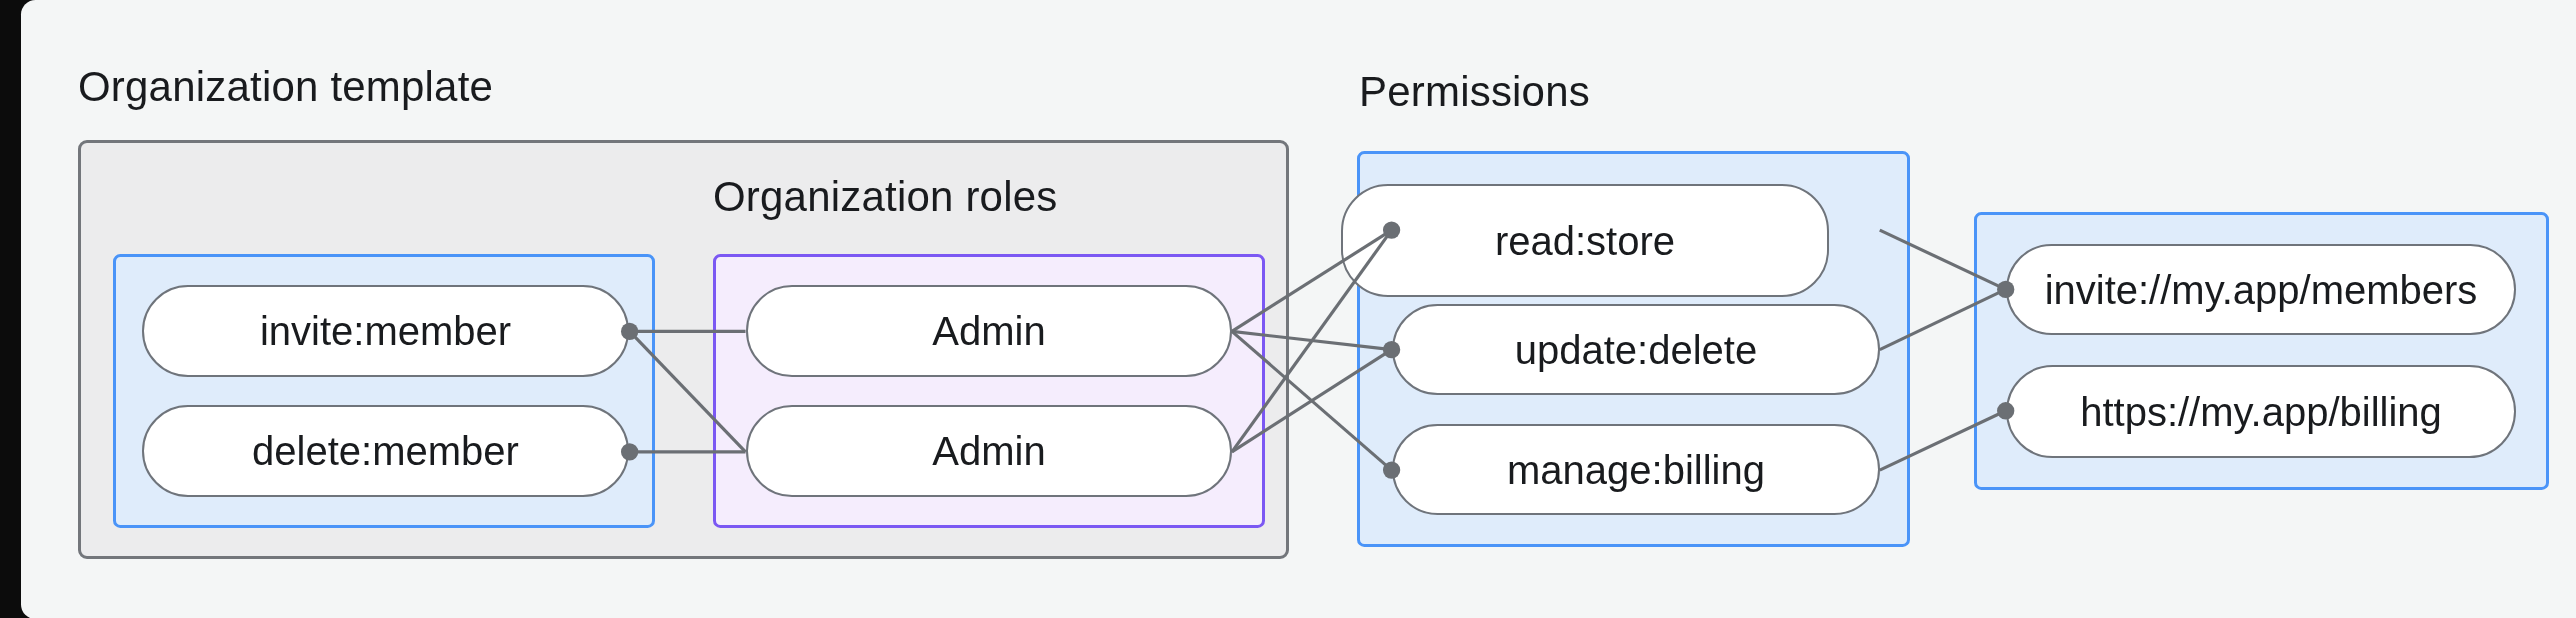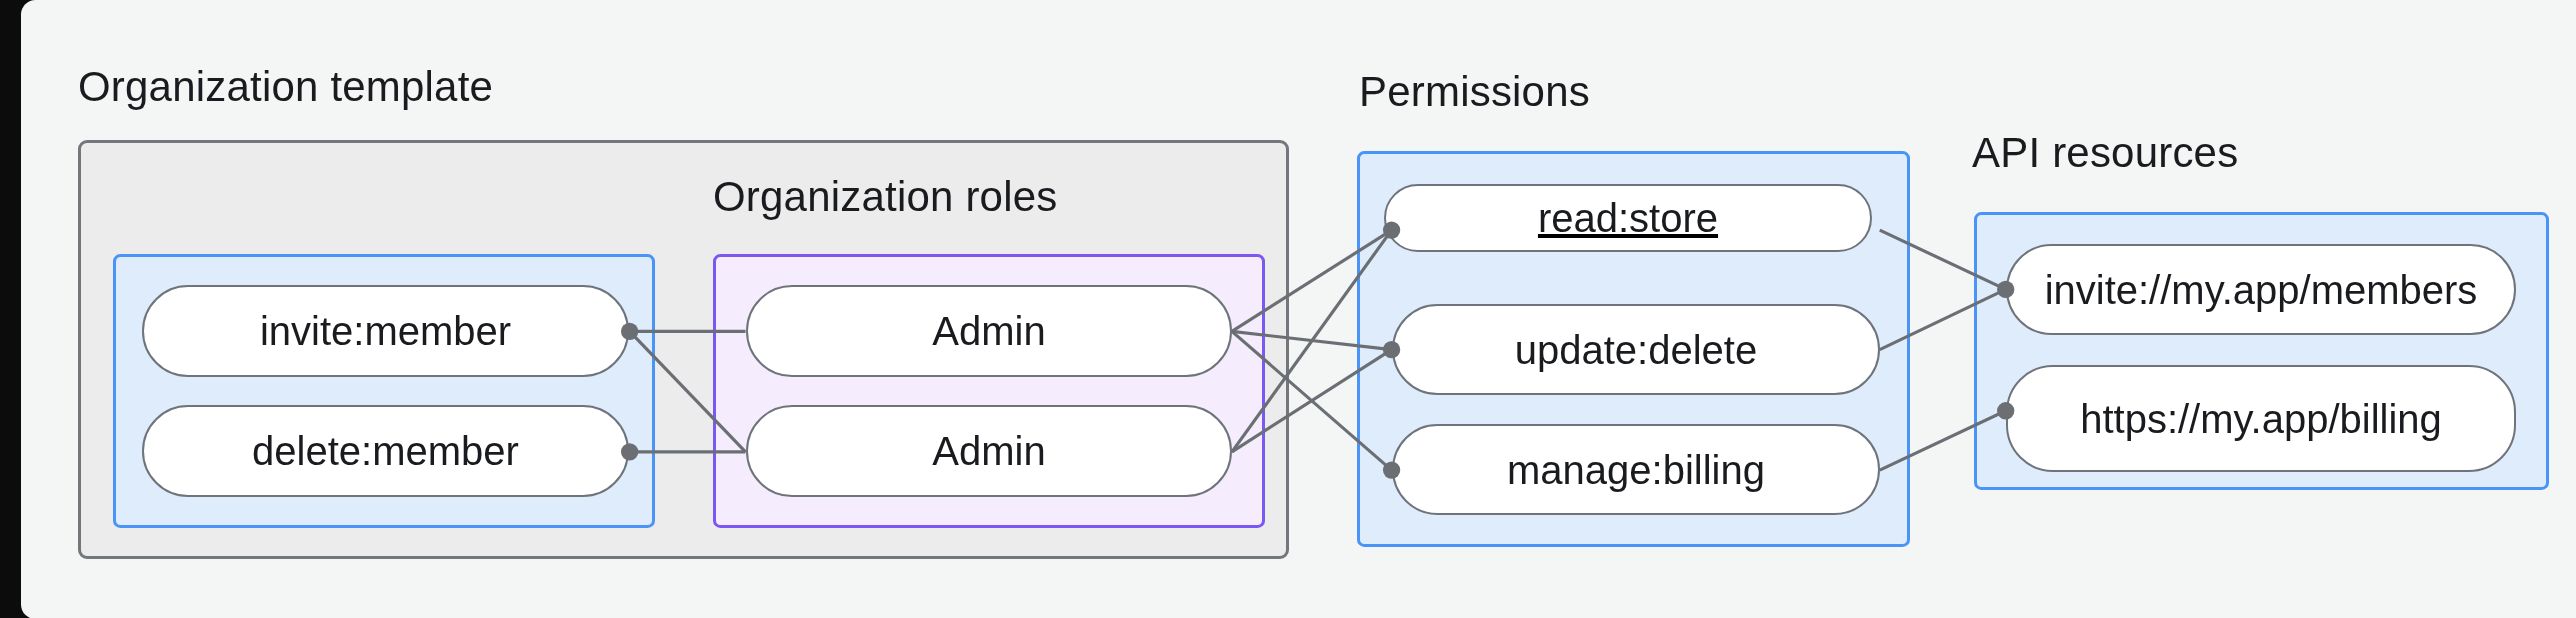--- a/index.html
+++ b/index.html
@@ -86,55 +86,54 @@
 <body>
 
 <div class="canvas">
 
   <div class="box outer" style="left:57px;top:140px;width:1211px;height:419px;"></div>
 
   <div class="title" style="left:57px;top:66px;">Organization template</div>
 
   <div class="hdr" style="left:692px;top:176px;">Organization roles</div>
   <div class="hdr" style="left:1338px;top:71px;">Permissions</div>
-  <div class="hdr" style="left:1951px;top:132px;">API resources</div>
 
   <div class="box blue" style="left:92px;top:254px;width:542px;height:274px;"></div>
   <div class="box purple" style="left:692px;top:254px;width:552px;height:274px;"></div>
   <div class="box blue" style="left:1336px;top:151px;width:553px;height:396px;"></div>
   <div class="box blue" style="left:1953px;top:212px;width:575px;height:278px;"></div>
 
   <div class="pill" style="left:121px;top:285px;width:487px;height:92px;">
     <span>invite:member</span>
   </div>
   <div class="pill" style="left:121px;top:405px;width:487px;height:92px;">
     <span>delete:member</span>
   </div>
 
   <div class="pill" style="left:725px;top:285px;width:486px;height:92px;align-items:center;">
     <span>Admin</span>
   </div>
   <div class="pill" style="left:725px;top:405px;width:486px;height:92px;">
     <span>Admin</span>
   </div>
 
-  <div class="pill" style="left:1363px;top:184px;width:488px;height:68px;text-decoration:underline;">
+  <div class="pill" style="left:1320px;top:184px;width:488px;height:113px;">
     <span>read:store</span>
   </div>
   <div class="pill" style="left:1371px;top:304px;width:488px;height:91px;">
     <span>update:delete</span>
   </div>
   <div class="pill" style="left:1371px;top:424px;width:488px;height:91px;">
     <span>manage:billing</span>
   </div>
 
   <div class="pill" style="left:1985px;top:244px;width:510px;height:91px;">
     <span>invite://my.app/members</span>
   </div>
-  <div class="pill" style="left:1985px;top:365px;width:510px;height:107px;">
+  <div class="pill" style="left:1985px;top:365px;width:510px;height:93px;">
     <span>https://my.app/billing</span>
   </div>
 
   <svg class="wires" viewBox="0 0 2823 678" xmlns="http://www.w3.org/2000/svg">
       <line x1="667" y1="363" x2="794" y2="363" stroke="#6b6f74" stroke-width="3.5"></line>
       <line x1="667" y1="363" x2="794" y2="495" stroke="#6b6f74" stroke-width="3.5"></line>
       <line x1="667" y1="495" x2="794" y2="495" stroke="#6b6f74" stroke-width="3.5"></line>
       <line x1="1327" y1="363" x2="1502" y2="252" stroke="#6b6f74" stroke-width="3.5"></line>
       <line x1="1327" y1="363" x2="1502" y2="383" stroke="#6b6f74" stroke-width="3.5"></line>
       <line x1="1327" y1="363" x2="1502" y2="515" stroke="#6b6f74" stroke-width="3.5"></line>

